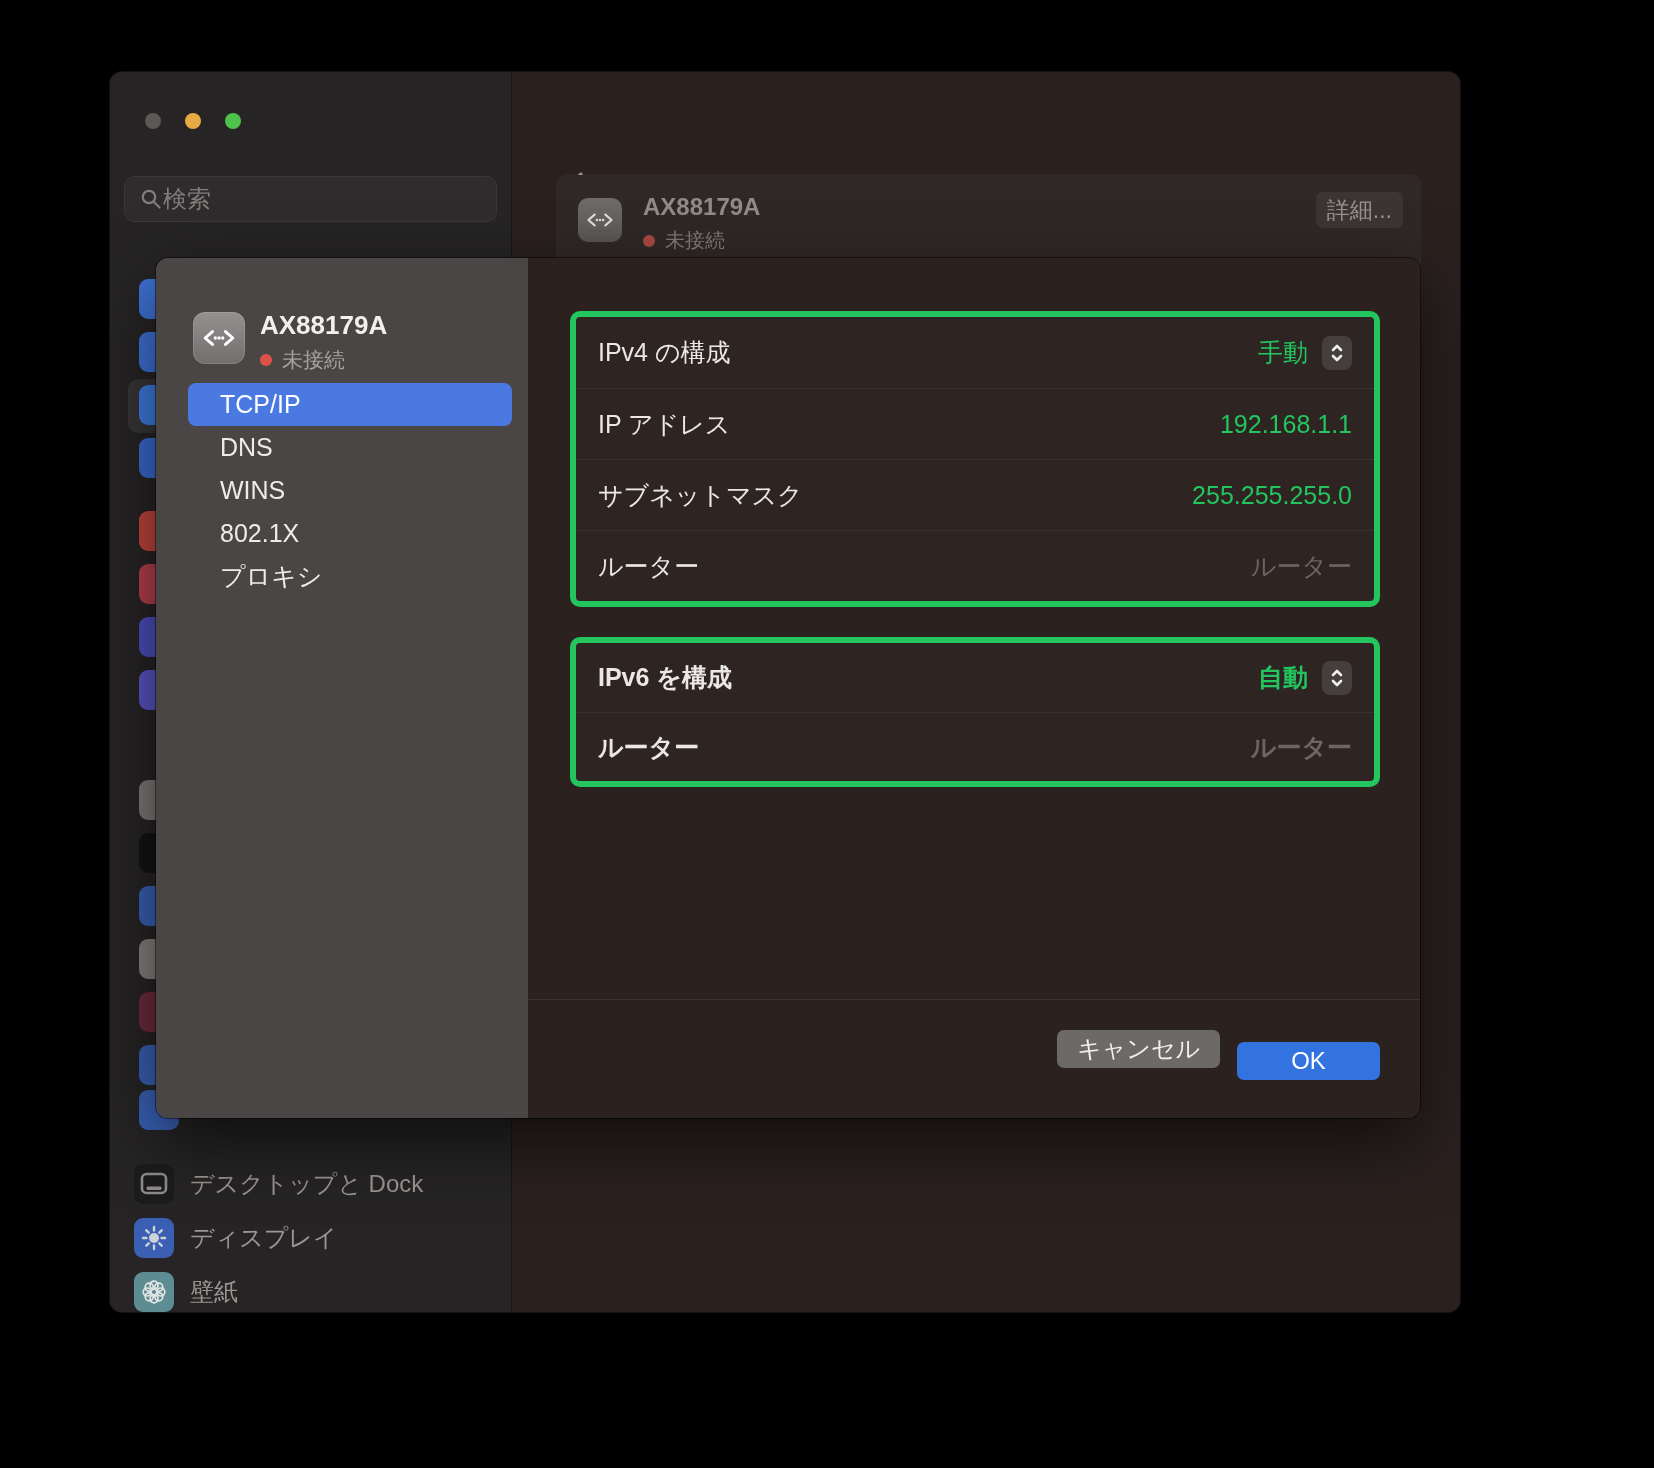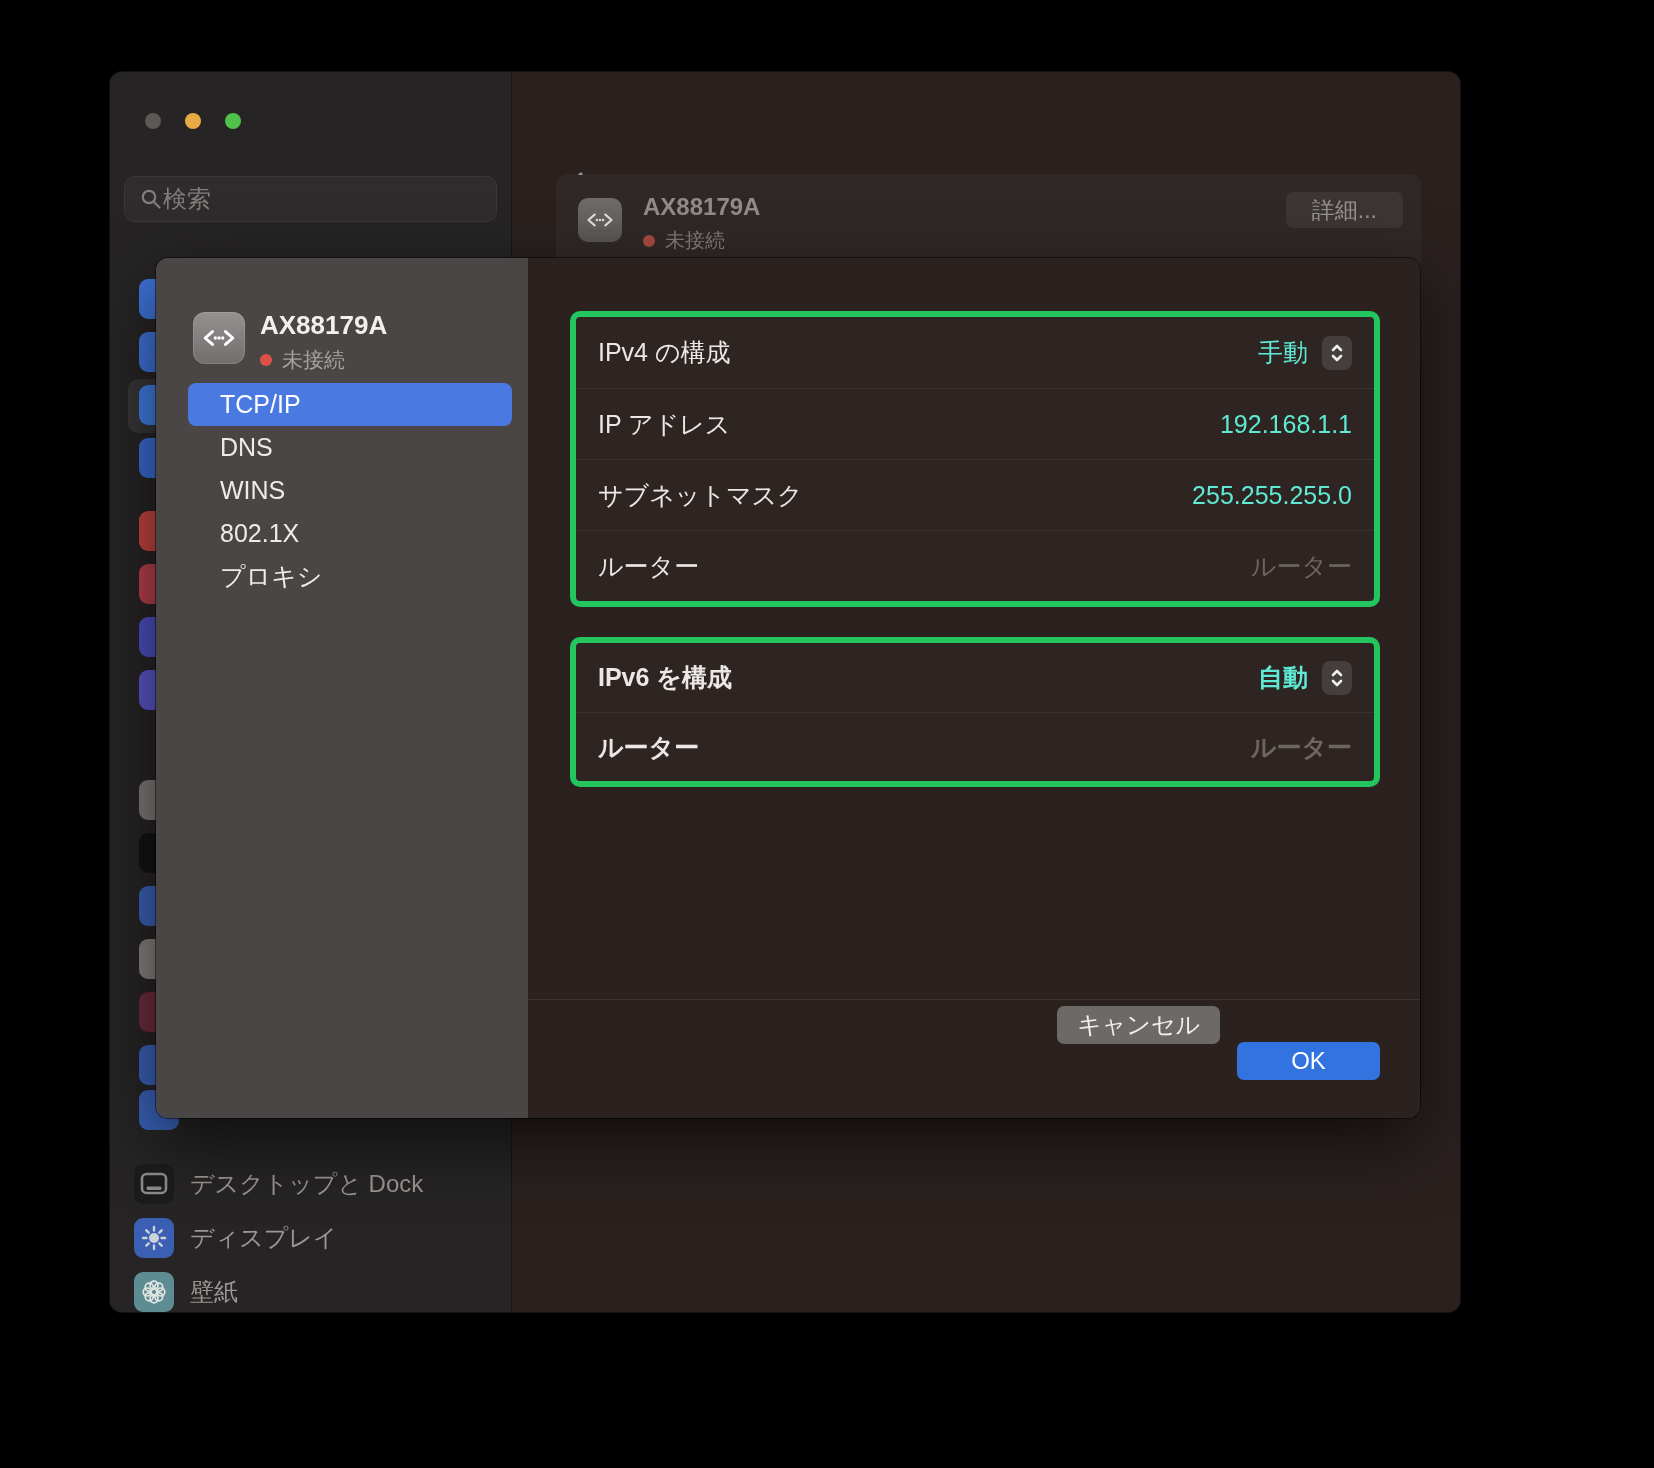--- a/index.html
+++ b/index.html
@@ -54,21 +54,21 @@
   .main-title{color:#8f8b89;font-size:29px;font-weight:700;letter-spacing:.3px;}
   .device-card{position:absolute;left:45px;right:40px;top:103px;height:200px;border-radius:10px;
     background:#2f2826;box-shadow:0 0 0 1px rgba(255,255,255,.04);}
   .card-icon{position:absolute;left:21px;top:23px;width:44px;height:44px;border-radius:10px;
     background:linear-gradient(180deg,#6f6c6b,#585655);display:flex;align-items:center;justify-content:center;}
   .card-name{position:absolute;left:86px;top:18px;color:#8f8b89;font-size:24px;font-weight:700;}
   .card-status{position:absolute;left:86px;top:52px;display:flex;align-items:center;gap:10px;color:#7e7a77;font-size:20px;}
   .dot{width:12px;height:12px;border-radius:50%;display:inline-block;}
   .dot-dim{background:#a84a42;}
   .dot-bright{background:#de5046;}
-  .details-btn{position:absolute;right:17px;top:17px;height:36px;padding:0 26px;border-radius:7px;
+  .details-btn{position:absolute;right:17px;top:17px;height:36px;padding:0 11px;border-radius:7px;
     background:#3b3534;color:#969290;font-size:23px;display:flex;align-items:center;}
 
   
   .sheet{position:absolute;left:46px;top:186px;width:1264px;height:860px;border-radius:12px;overflow:hidden;
     display:flex;box-shadow:0 0 0 1px rgba(0,0,0,.5), 0 24px 70px rgba(0,0,0,.6);z-index:5;}
   .sheet-left{position:relative;width:372px;background:#4a4645;flex:0 0 auto;}
   .sheet-right{position:relative;flex:1;background:#2b2220;}
 
   .sh-dev-icon{position:absolute;left:37px;top:54px;width:52px;height:52px;border-radius:12px;
     background:linear-gradient(180deg,#949190,#716e6d);display:flex;align-items:center;justify-content:center;
@@ -82,30 +82,30 @@
   .tab.selected{background:#4b79e2;color:#fff;}
 
   .pane-content{position:absolute;left:42px;right:40px;top:53px;}
   .group{border:6px solid #22c55e;border-radius:10px;background:rgba(255,255,255,.015);}
   .group + .group{margin-top:30px;}
   .g-row{height:71px;display:flex;align-items:center;padding:0 22px;}
   .group.g2 .g-row{height:69px;font-weight:bold;}
   .g-row + .g-row{border-top:1px solid #39312f;}
   .g-label{color:#eae7e5;font-size:25px;}
   .g-spacer{flex:1;}
-  .g-value{color:#5eead4;font-size:25px;}
+  .g-value{color:#22c55e;font-size:25px;}
   .g-value.placeholder{color:#6d6660;}
   .stepper{width:30px;height:34px;margin-left:14px;border-radius:8px;background:#443e3c;
     display:flex;align-items:center;justify-content:center;flex:0 0 auto;}
 
   .sheet-divider{position:absolute;left:0;right:0;bottom:118px;height:1px;background:#3a3330;}
   .sheet-footer{position:absolute;right:40px;bottom:38px;display:flex;gap:17px;}
   .btn{height:38px;min-width:143px;border-radius:7px;display:flex;align-items:center;justify-content:center;
     font-size:24px;padding:0 20px;}
-  .btn-cancel{background:#6c6966;color:#f2f0ee;}
+  .btn-cancel{background:#6c6966;color:#f2f0ee;margin-top:24px;}
   .btn-ok{background:#3273df;color:#fff;margin-top:36px;}
 </style>
 </head>
 <body>
 
 <div class="canvas">
   <div class="window">
 
     <div class="sidebar">
       <div class="traffic">

